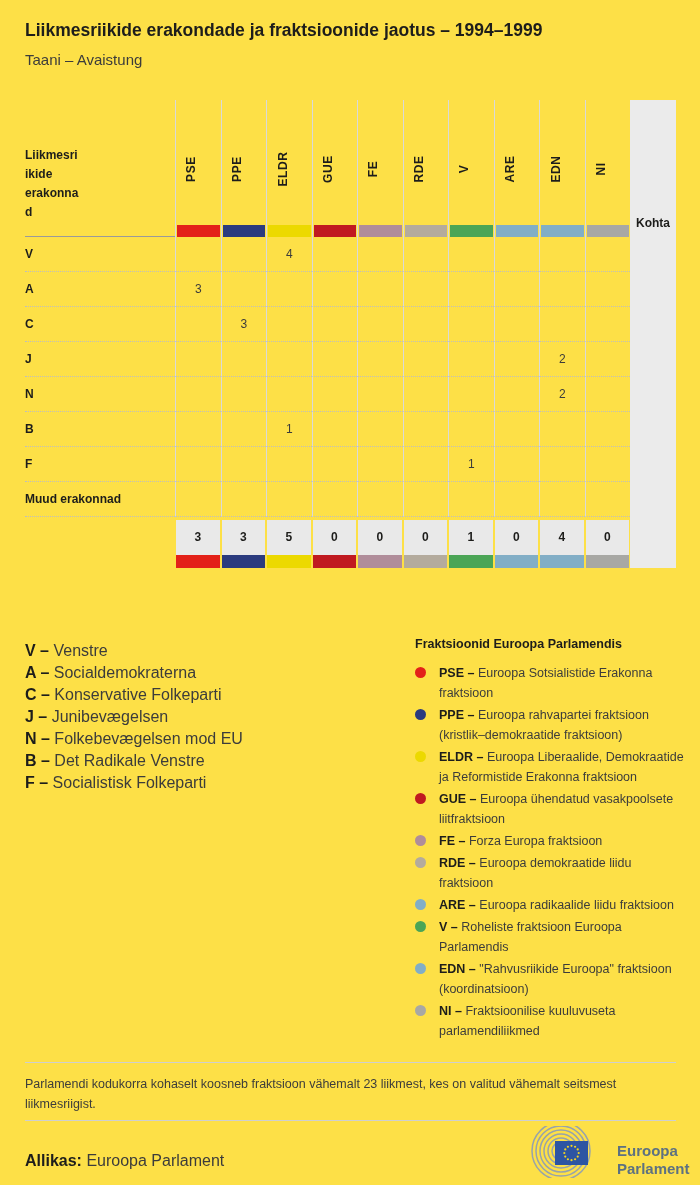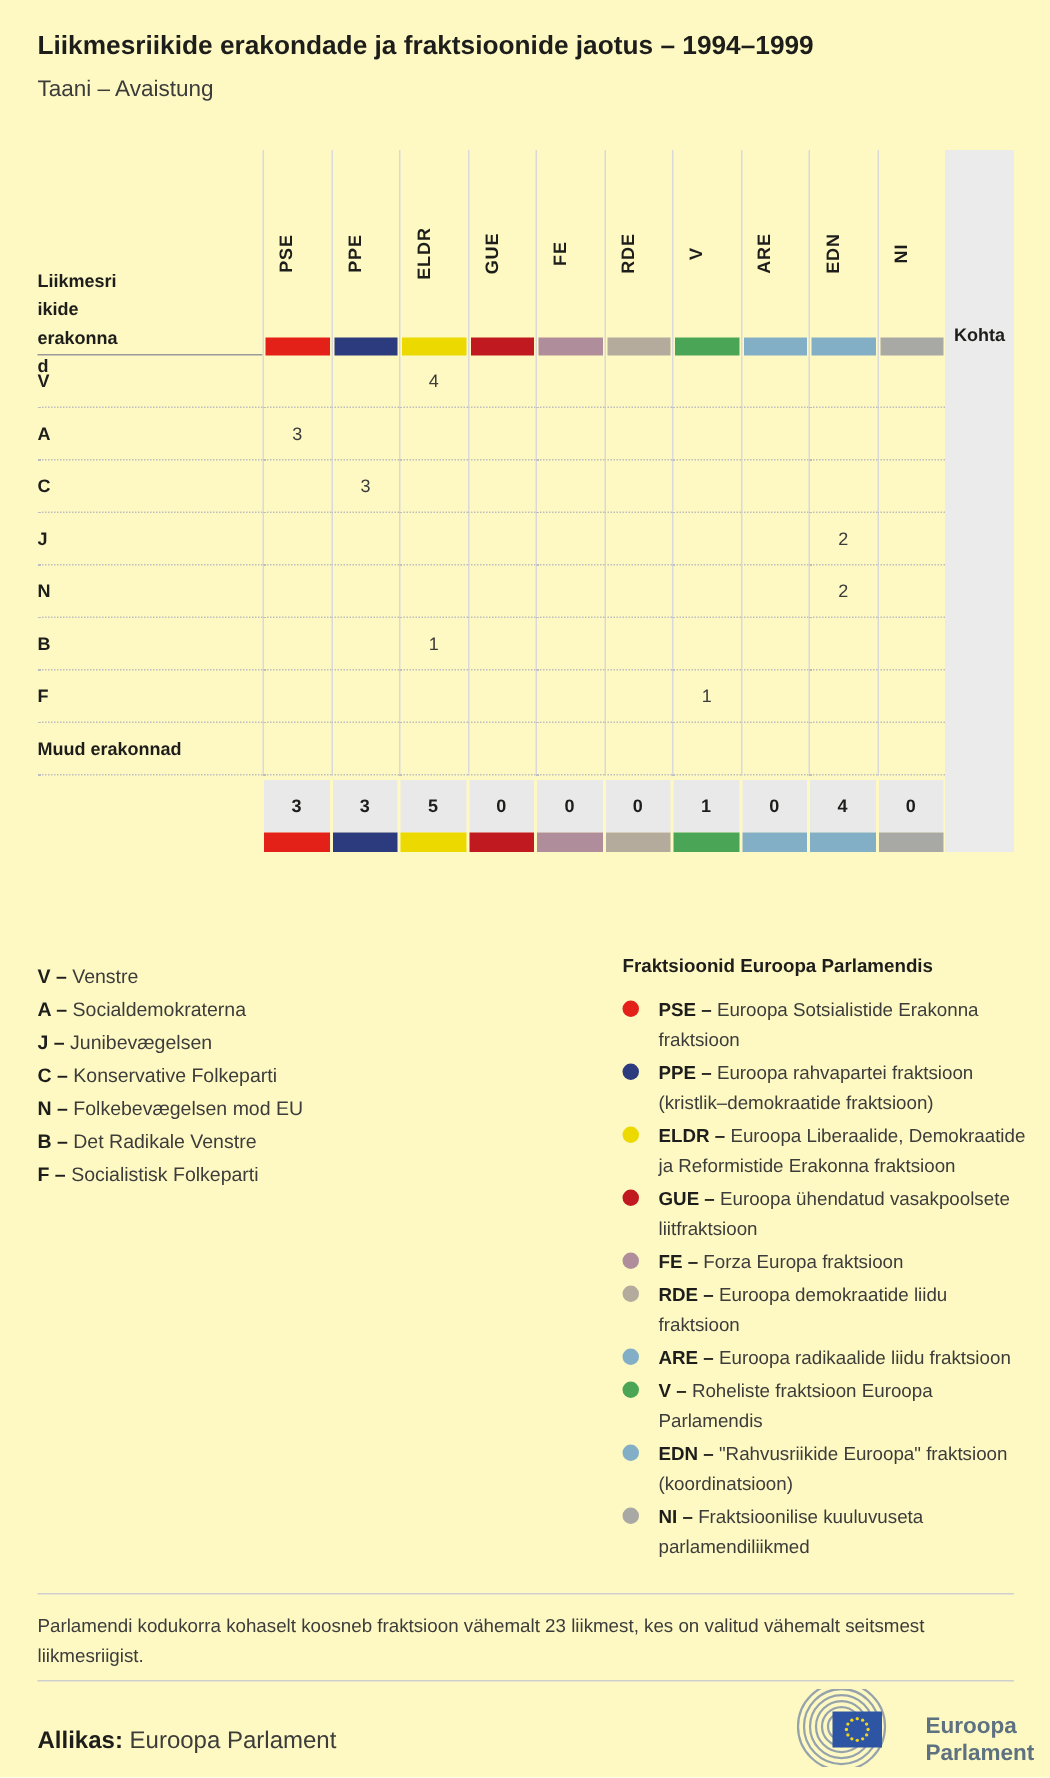--- a/index.html
+++ b/index.html
@@ -1,27 +1,27 @@
 <!DOCTYPE html>
 <html><head>
 <meta charset="utf-8">
 <style>
   html,body{margin:0;padding:0;background:#fff;}
-  .page{position:relative;width:700px;height:1185px;background:#fef9c3;overflow:hidden;
+  .page{position:relative;width:700px;height:1185px;background:#fde047;overflow:hidden;
         font-family:"Liberation Sans",sans-serif;color:#3c3c3b;}
   .title{position:absolute;left:25px;top:20px;font-size:17.5px;font-weight:700;color:#1d1d1b;}
   .subtitle{position:absolute;left:25px;top:51px;font-size:15px;color:#3c3c3b;}
 
   
   .table{position:absolute;left:25px;top:100px;width:651px;height:468px;}
   .kohta-strip{position:absolute;left:605px;top:0;width:46px;height:468px;background:#ebebeb;}
   .thead{display:flex;height:137px;position:relative;}
   .corner{width:150px;position:relative;border-bottom:1px solid #9a9a9a;box-sizing:border-box;}
   .corner-label{position:absolute;left:0;top:46px;font-size:12px;font-weight:700;color:#1d1d1b;
-                line-height:19px;white-space:pre-line;margin-top:32px;}
+                line-height:19px;white-space:pre-line;}
   .heads{display:flex;}
   .col-head{width:45.5px;position:relative;border-left:1px solid #d9d9d9;box-sizing:border-box;
             display:flex;align-items:center;justify-content:center;}
   .col-head .lbl{transform:rotate(-90deg);white-space:nowrap;font-size:12px;font-weight:700;
                  letter-spacing:0.6px;color:#1d1d1b;padding-bottom:14px;}
   .col-head .bar{position:absolute;bottom:0;left:1px;right:1px;height:12px;}
   .kohta-head{width:46px;position:relative;display:flex;align-items:flex-end;justify-content:center;
               padding-bottom:7px;box-sizing:border-box;font-size:12px;font-weight:700;color:#1d1d1b;}
   .row{display:flex;height:35px;}
   .rlabel{width:150px;font-size:12px;font-weight:700;color:#1d1d1b;line-height:34px;
@@ -36,21 +36,21 @@
   .tnum{height:35px;background:#e9e9e9;text-align:center;line-height:35px;font-size:12px;
         font-weight:700;color:#1d1d1b;}
   .tbar{height:13px;}
   .ktotal{width:46px;text-align:center;font-size:12.5px;font-weight:700;color:#1d1d1b;
           line-height:48px;border-top:1px solid #fff;box-sizing:border-box;}
 
   
   .party-legend{position:absolute;left:25px;top:640px;width:350px;}
   .pl-head{font-family:"DejaVu Sans Mono","Liberation Mono",monospace;font-size:13px;
            font-weight:700;color:#1d1d1b;margin-bottom:11px;}
-  .pl-item{font-size:13px;line-height:22px;color:#3c3c3b;}
+  .pl-item{font-size:16px;line-height:22px;color:#3c3c3b;}
   .pl-item b{color:#1d1d1b;}
   .group-legend{position:absolute;left:415px;top:637px;width:272px;}
   .gl-head{font-size:12.5px;font-weight:700;color:#1d1d1b;margin-bottom:12px;}
   .gl-item{position:relative;padding-left:24px;margin-bottom:2px;font-size:12.5px;
            line-height:20px;color:#3c3c3b;}
   .gl-item b{color:#1d1d1b;}
   .gl-dot{position:absolute;left:0;top:4px;width:11px;height:11px;border-radius:50%;}
 
   
   .rule{position:absolute;left:25px;width:651px;height:1px;background:#cfcfcf;}
@@ -281,22 +281,22 @@
           <div class="tbar" style="background: rgb(168, 168, 164);"></div>
         </div>
         <div class="ktotal">16</div>
       </div>
   </div>
 
   <div class="party-legend">
     <div id="plItems">
         <div class="pl-item"><b>V –</b> <span>Venstre</span></div>
         <div class="pl-item"><b>A –</b> <span>Socialdemokraterna</span></div>
+        <div class="pl-item"><b>C –</b> <span>Konservative Folkeparti</span></div>
         <div class="pl-item"><b>J –</b> <span>Junibevægelsen</span></div>
-        <div class="pl-item"><b>C –</b> <span>Konservative Folkeparti</span></div>
         <div class="pl-item"><b>N –</b> <span>Folkebevægelsen mod EU</span></div>
         <div class="pl-item"><b>B –</b> <span>Det Radikale Venstre</span></div>
         <div class="pl-item"><b>F –</b> <span>Socialistisk Folkeparti</span></div>
       </div>
   </div>
 
   <div class="group-legend">
     <div class="gl-head">Fraktsioonid Euroopa Parlamendis</div>
     <div id="glItems">
         <div class="gl-item"><span class="gl-dot" style="background: rgb(227, 33, 25);"></span><b>PSE –</b> <span>Euroopa Sotsialistide Erakonna fraktsioon</span></div>

